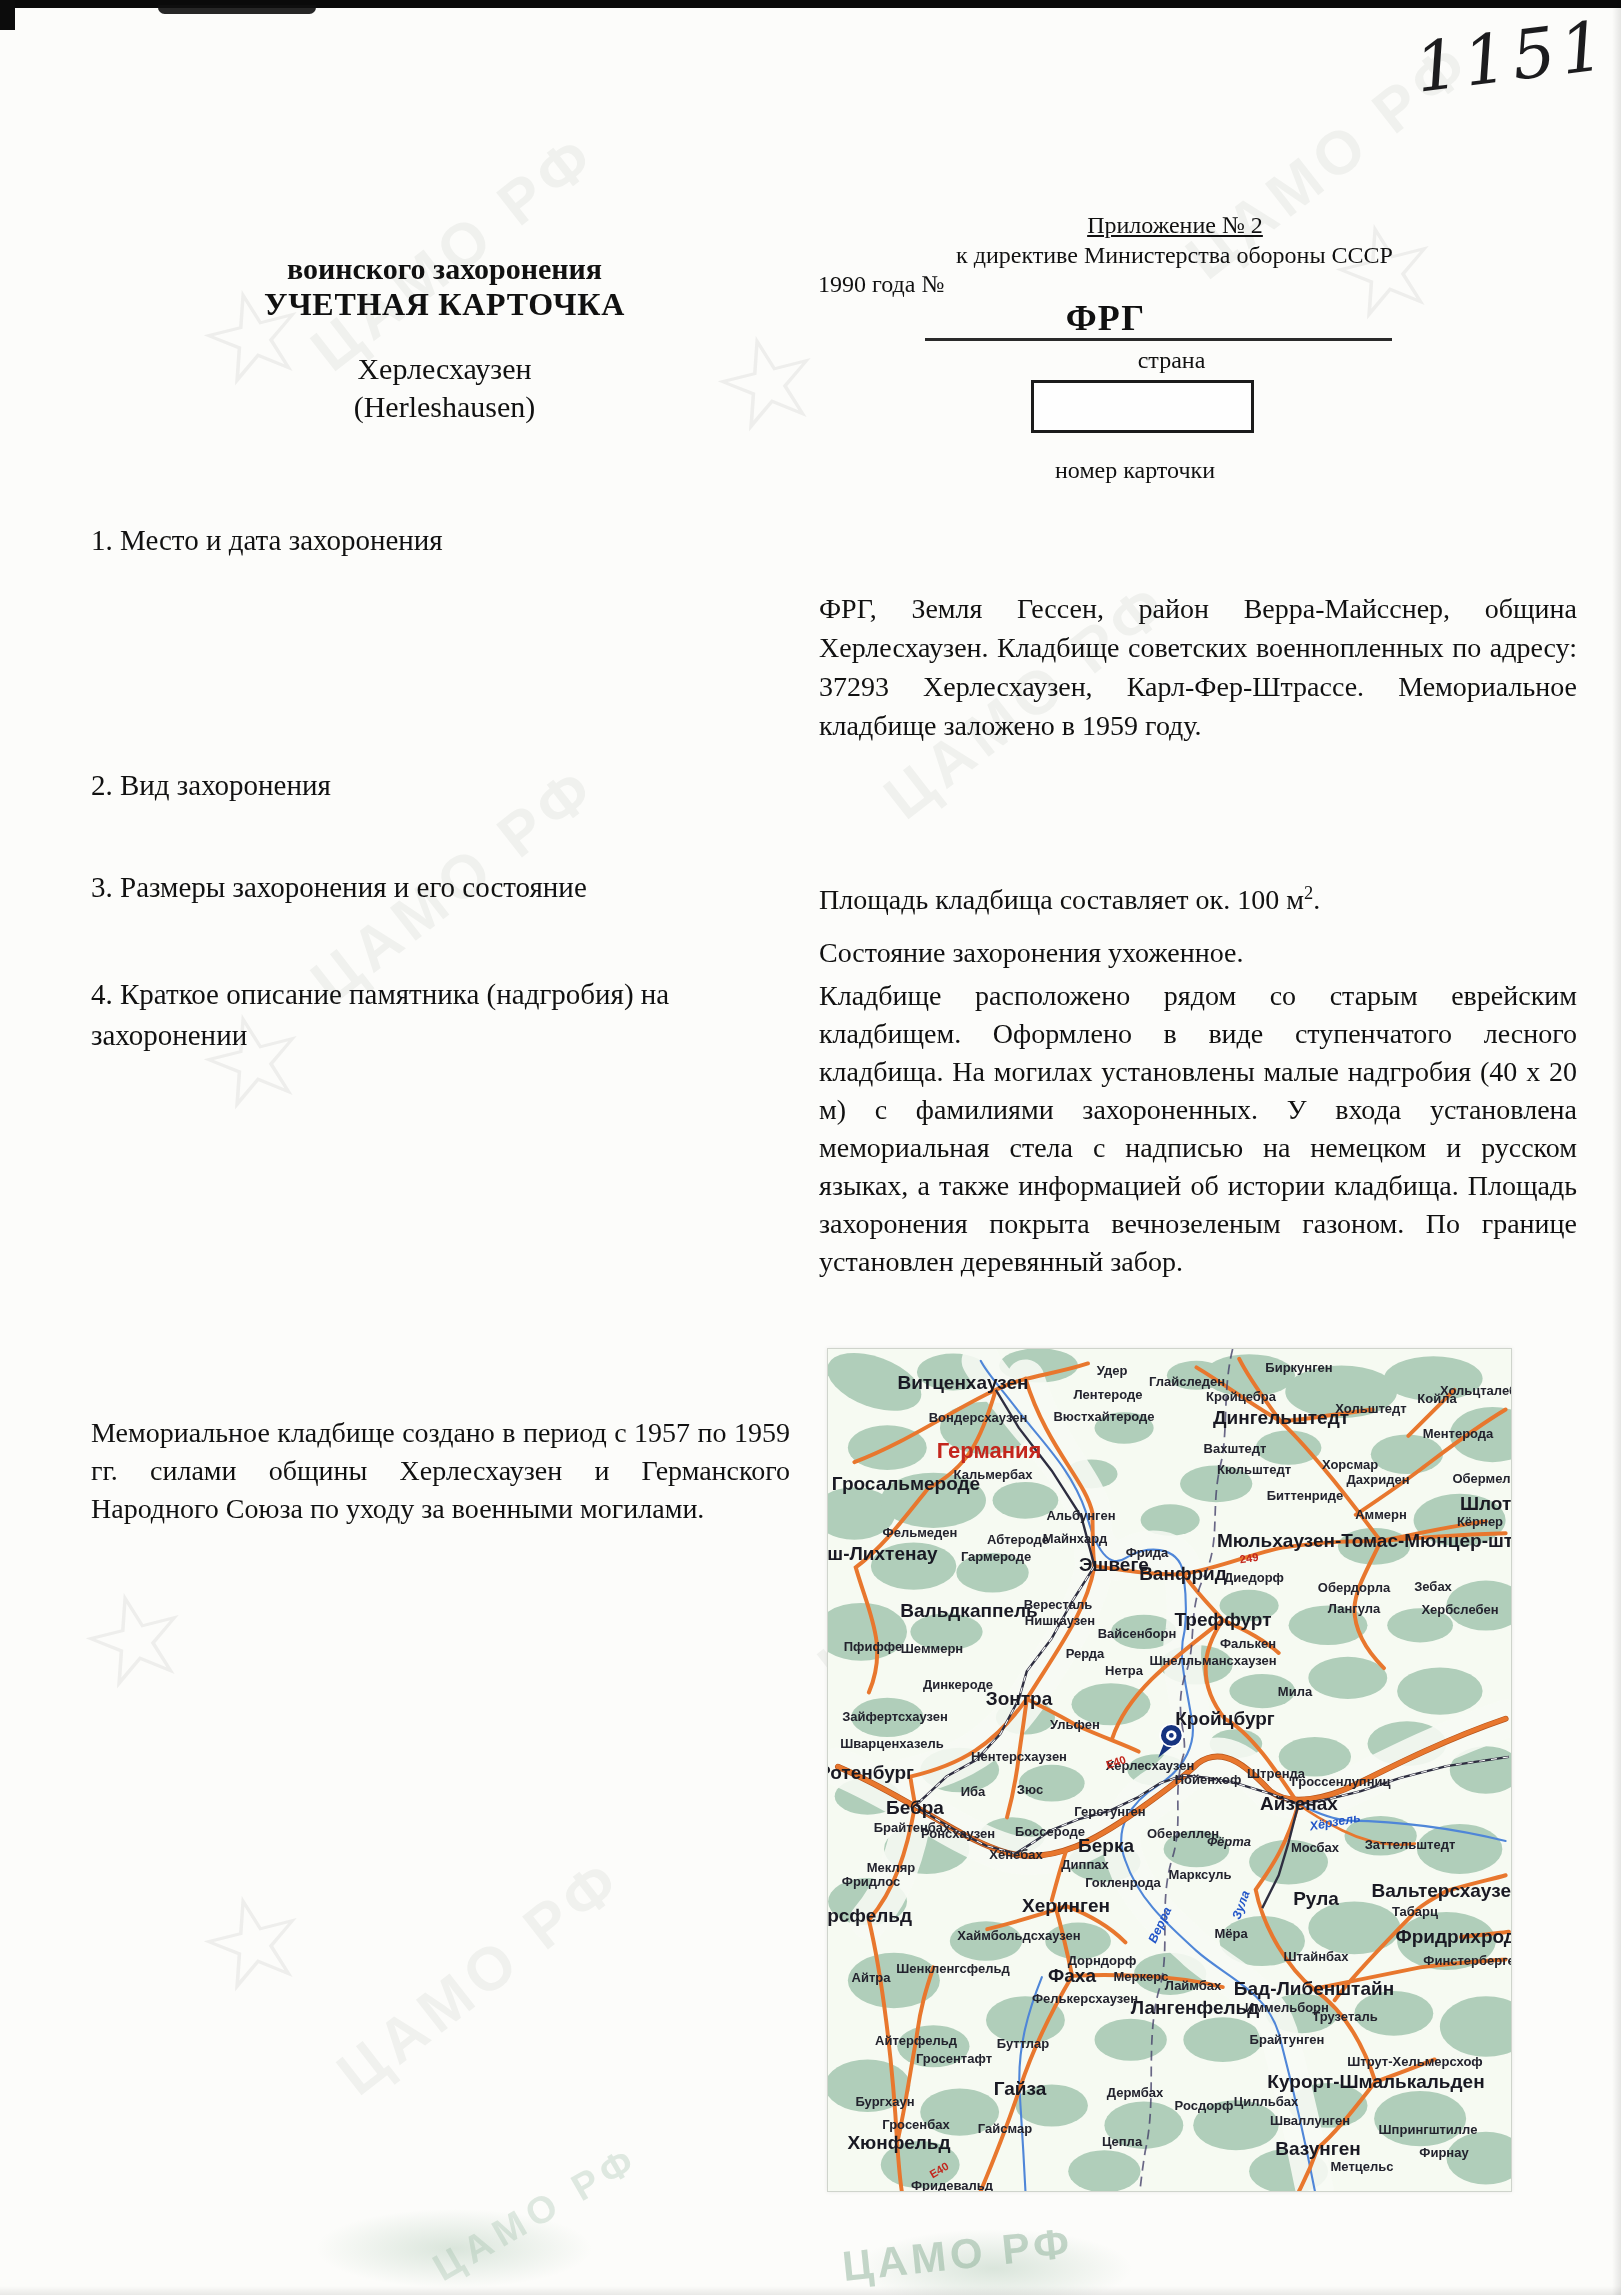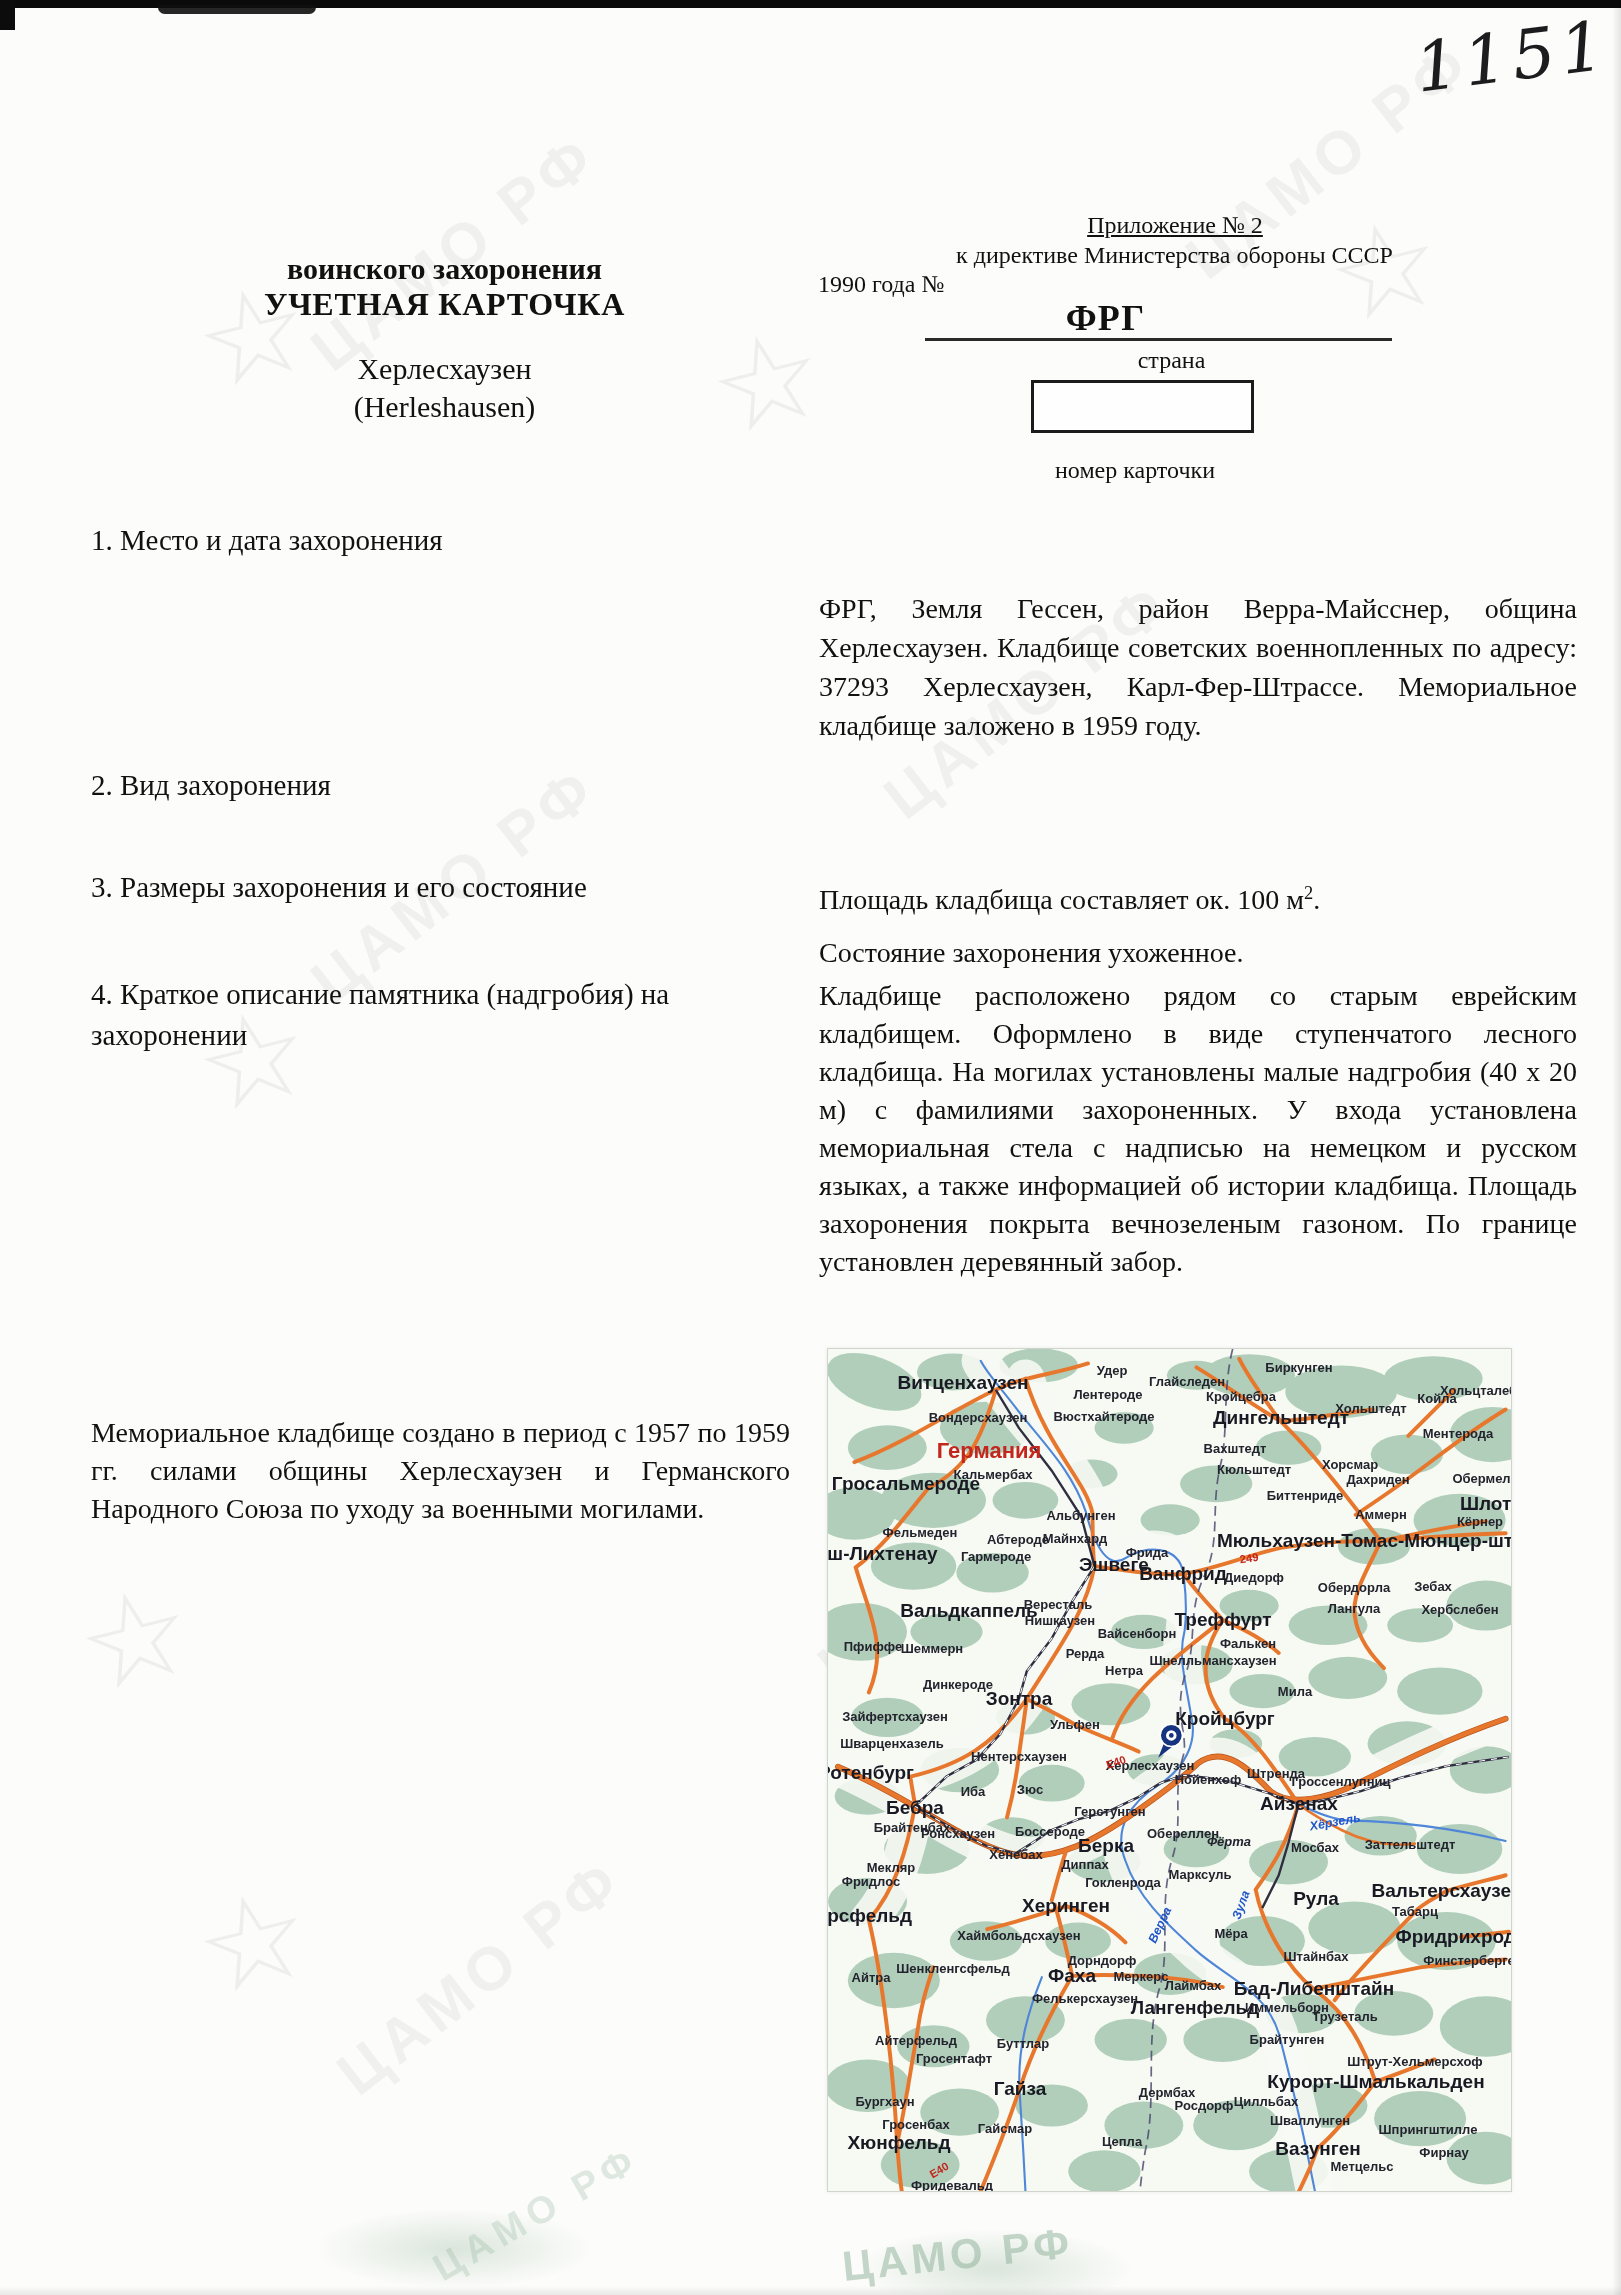--- a/index.html
+++ b/index.html
@@ -379,21 +379,21 @@
         <span class="ml sm" style="left: 125px; top: 619px;">Шенкленгсфельд</span>
         <span class="ml sm" style="left: 43px; top: 628px;">Айтра</span>
         <span class="ml sm" style="left: 274px; top: 611px;">Дорндорф</span>
         <span class="ml lg" style="left: 244px; top: 627px;">Фаха</span>
         <span class="ml sm" style="left: 313px; top: 627px;">Меркерс</span>
         <span class="ml sm" style="left: 257px; top: 649px;">Фелькерсхаузен</span>
         <span class="ml sm" style="left: 88px; top: 691px;">Айтерфельд</span>
         <span class="ml sm" style="left: 126px; top: 709px;">Гросентафт</span>
         <span class="ml sm" style="left: 195px; top: 694px;">Буттлар</span>
         <span class="ml lg" style="left: 192px; top: 740px;">Гайза</span>
-        <span class="ml sm" style="left: 307px; top: 743px; margin-left: 32px;">Дермбах</span>
+        <span class="ml sm" style="left: 307px; top: 743px;">Дермбах</span>
         <span class="ml sm" style="left: 57px; top: 752px;">Бургхаун</span>
         <span class="ml sm" style="left: 88px; top: 775px;">Гросенбах</span>
         <span class="ml sm" style="left: 177px; top: 779px;">Гайсмар</span>
         <span class="ml lg" style="left: 71px; top: 794px;">Хюнфельд</span>
         <span class="ml sm" style="left: 294px; top: 792px;">Цепла</span>
         <span class="ml sm" style="left: 124px; top: 836px;">Фридевальд</span>
         <span class="ml river" style="left: 332px; top: 576px; transform: translate(-50%, -50%) rotate(-65deg);">Верра</span>
         <span class="ml river" style="left: 507px; top: 473px; transform: translate(-50%, -50%) rotate(-10deg);">Хёрзель</span>
         <span class="ml river" style="left: 413px; top: 556px; transform: translate(-50%, -50%) rotate(-70deg);">Зула</span>
         <span class="ml road" style="left: 288px; top: 413px; transform: translate(-50%, -50%) rotate(-18deg);">Е40</span>

